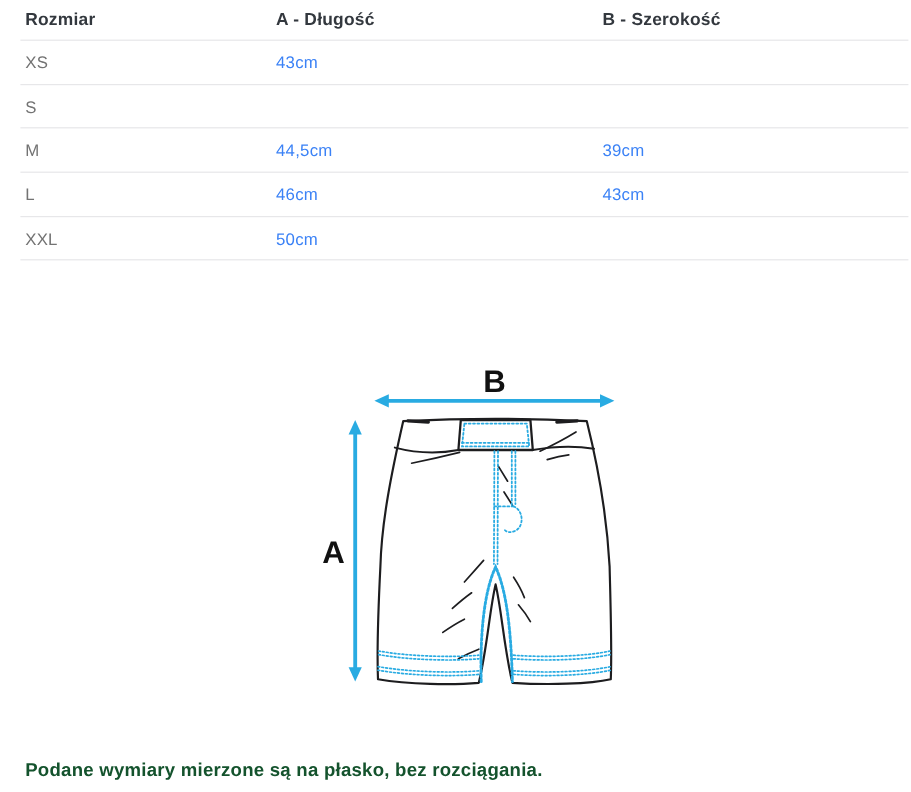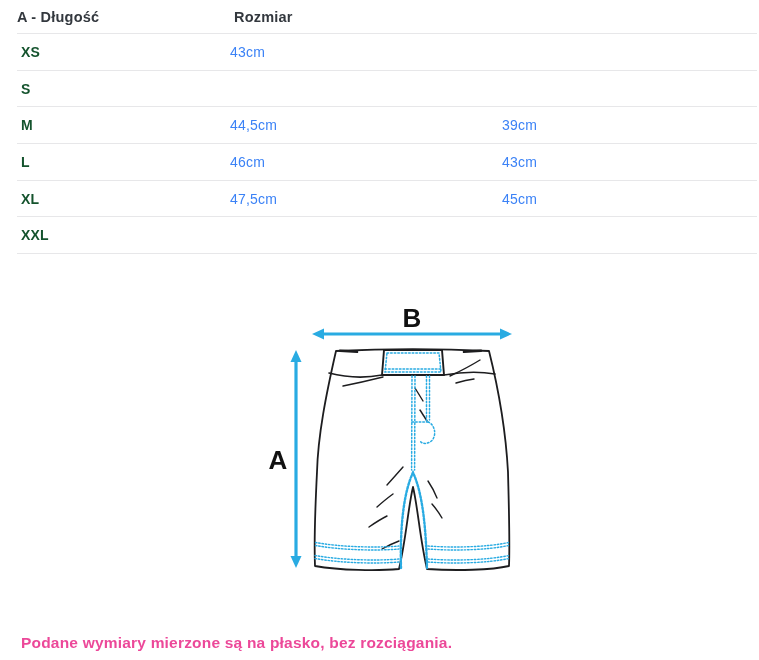--- a/index.html
+++ b/index.html
@@ -13,63 +13,60 @@
   .t-row{
     margin-left:17px;margin-right:2px;
     display:grid;grid-template-columns:213px 272px 1fr;
     align-items:center;border-bottom:1px solid #e7e7e9;
   }
   .t-row.header{height:33px;}
   .t-row.body{height:35.7px;}
   .cell{font-size:14px;color:#3b82f6;letter-spacing:.2px;padding-left:0;}
   .cell.first{padding-left:4px;}
   .t-row.header .cell{font-weight:bold;color:#33383e;font-size:14.5px;}
-  .cell.size{font-weight:bold;color:#14532d;}
+  .cell.size{font-weight:normal;color:#737373;}
   
   .diagram{position:absolute;left:260px;top:300px;width:280px;height:290px;}
   .dim-label{font-family:"Liberation Sans",sans-serif;font-weight:800;font-size:26px;fill:#111;}
   
   .note{
     position:absolute;left:21px;top:634px;
-    font-size:15.5px;font-weight:bold;color:#ec4899;letter-spacing:.2px;text-align:center;
+    font-size:15.5px;font-weight:bold;color:#14532d;letter-spacing:.2px;text-align:center;
   }
 </style>
 </head>
 <body>
 
 <div class="size-table">
   <div class="t-row header">
+    <div class="cell first">Rozmiar</div>
     <div class="cell">A - Długość</div>
-    <div class="cell first">Rozmiar</div>
+    <div class="cell">B - Szerokość</div>
   </div>
 
   <div class="t-row body">
     <div class="cell first size">XS</div>
     <div class="cell">43cm</div>
   </div>
   <div class="t-row body">
     <div class="cell first size">S</div>
   </div>
   <div class="t-row body">
     <div class="cell first size">M</div>
     <div class="cell">44,5cm</div>
     <div class="cell">39cm</div>
   </div>
   <div class="t-row body">
     <div class="cell first size">L</div>
     <div class="cell">46cm</div>
     <div class="cell">43cm</div>
   </div>
   <div class="t-row body">
-    <div class="cell first size">XL</div>
-    <div class="cell">47,5cm</div>
-    <div class="cell">45cm</div>
-  </div>
-  <div class="t-row body">
     <div class="cell first size">XXL</div>
+    <div class="cell">50cm</div>
   </div>
 </div>
 
 <svg class="diagram" viewBox="0 0 280 290">
 
   <g fill="none" stroke-width="1.6" stroke-linecap="round" stroke-linejoin="round" stroke="#1d1d1f">
 
     <path fill="#ffffff" stroke-width="1.8" d="M76,51
       C 66,95 58,135 57,172
       C 55,212 54,242 55,266

